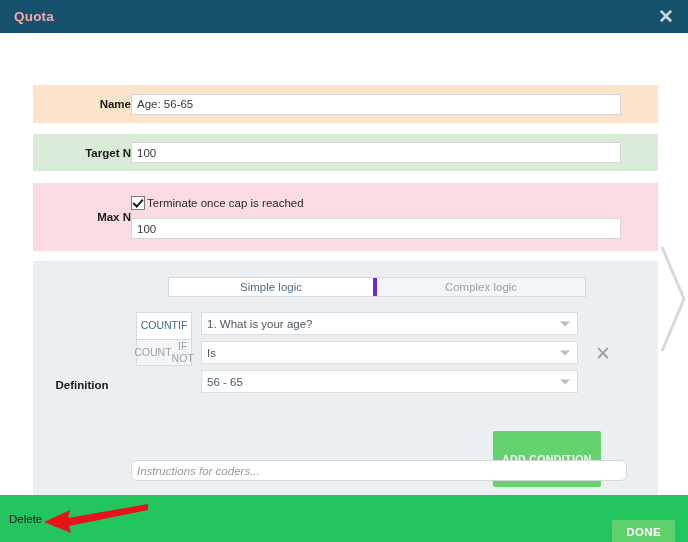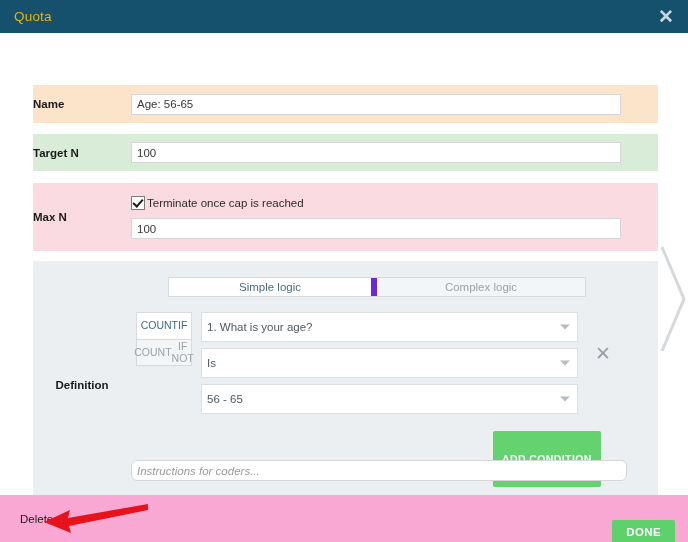--- a/index.html
+++ b/index.html
@@ -19,23 +19,23 @@
   .modal-header {
     height: 33px;
     background: #15516d;
     display: flex;
     align-items: center;
     justify-content: space-between;
     padding: 0 14px 0 14px;
     box-sizing: border-box;
   }
   .modal-title {
-    color: #eab308;
+    color: #fca5a5;
     font-size: 13.5px;
-    font-weight: normal;
+    font-weight: bold;
     letter-spacing: 0.2px;
   }
   .close-icon {
     color: #c9d6dd;
     font-size: 19px;
     font-weight: bold;
     line-height: 1;
     cursor: pointer;
     user-select: none;
   }
@@ -57,21 +57,21 @@
     display: flex;
     align-items: center;
   }
   .row-name   { top: 52px;  height: 38px; background: #fce4ca; }
   .row-target { top: 101px; height: 37px; background: #d9ecd8; }
   .row-maxn   { top: 150px; height: 68px; background: #fbdbe2; }
 
   .field-label {
     width: 98px;
     flex: 0 0 98px;
-    text-align: left;
+    text-align: right;
     font-size: 11.5px;
     font-weight: bold;
     color: #1a1a1a;
   }
   .field-control {
     flex: 1 1 auto;
     padding-right: 37px;
   }
 
   .text-input {
@@ -167,21 +167,21 @@
     display: flex;
     align-items: center;
     justify-content: center;
     font-size: 11.5px;
     cursor: pointer;
     box-sizing: border-box;
   }
   .logic-tab.active {
     background: #ffffff;
     color: #4a6c86;
-    border-right: 6px solid #6d28d9;
+    border-right: 4px solid #6d28d9;
   }
   .logic-tab.inactive {
     background: #f3f5f6;
     color: #9ba3aa;
   }
 
   
   .count-toggle {
     position: absolute;
     left: 5px;
@@ -217,21 +217,21 @@
   .select-stack {
     position: absolute;
     left: 70px;
     top: 51px;
     width: 377px;
     display: flex;
     flex-direction: column;
     gap: 6px;
   }
   .select-box {
-    height: 30px;
+    height: 23px;
     background: #ffffff;
     border: 1px solid #dcdfe1;
     box-sizing: border-box;
     display: flex;
     align-items: center;
     padding: 8px 5px;
     font-size: 11.5px;
     color: #50585e;
     position: relative;
     cursor: pointer;
@@ -293,25 +293,25 @@
     pointer-events: none;
   }
 
   
   .modal-footer {
     position: absolute;
     left: 0;
     bottom: 0;
     width: 688px;
     height: 47px;
-    background: #f9a8d4;
-    display: flex;
-    align-items: center;
-    box-sizing: border-box;
-    padding: 0 20px;
+    background: #22c55e;
+    display: flex;
+    align-items: center;
+    box-sizing: border-box;
+    padding: 0 9px;
   }
   .delete-link {
     font-size: 11.5px;
     color: #1a1a1a;
     cursor: pointer;
   }
   .done-btn {
     position: absolute;
     right: 13px;
     top: 9px;

